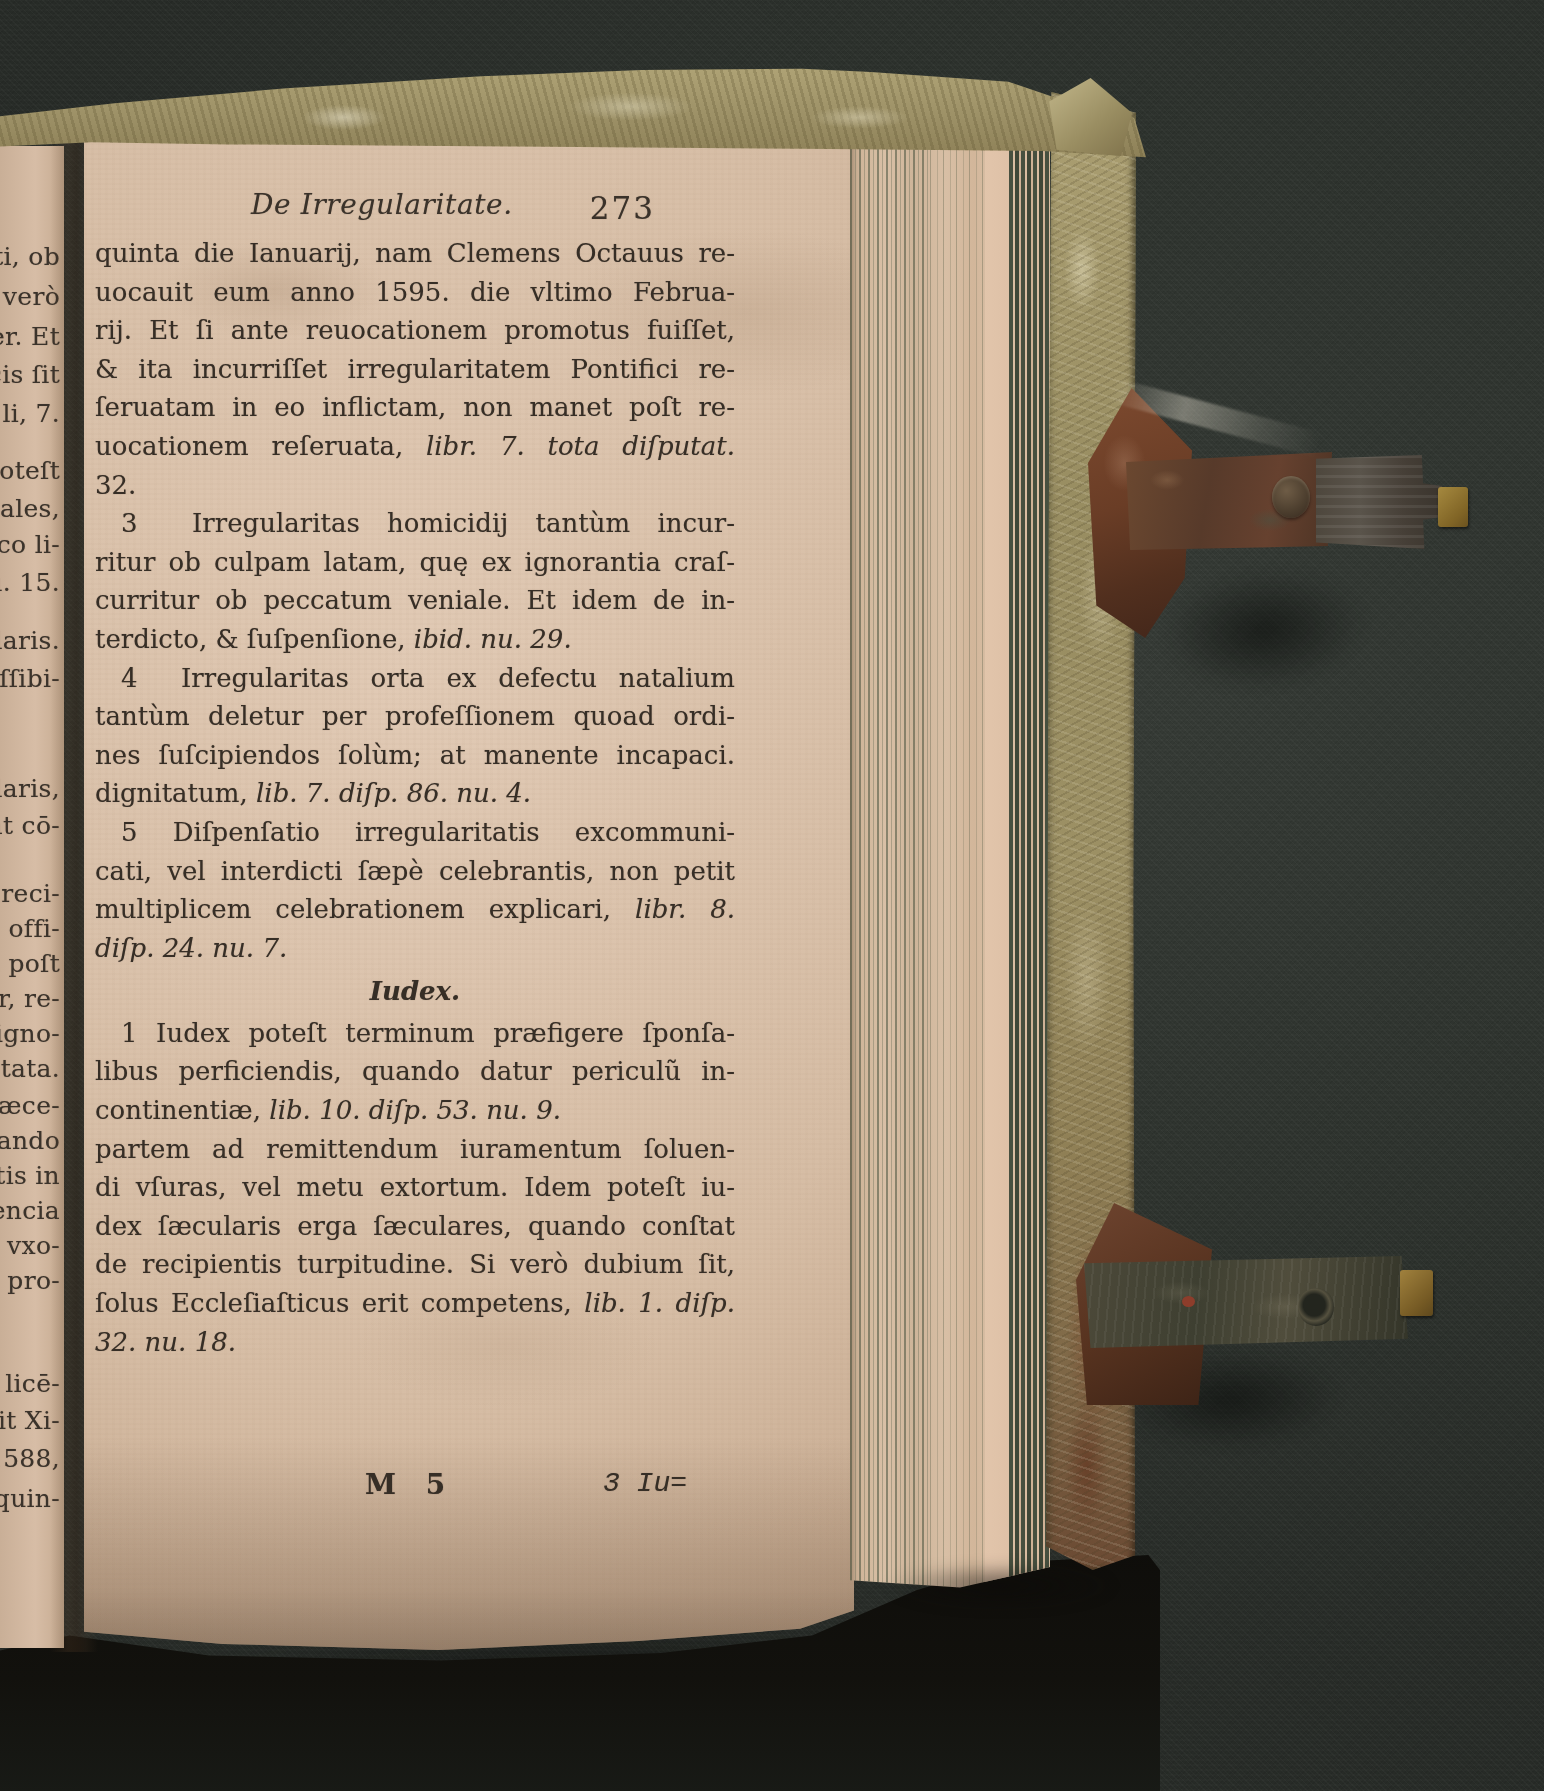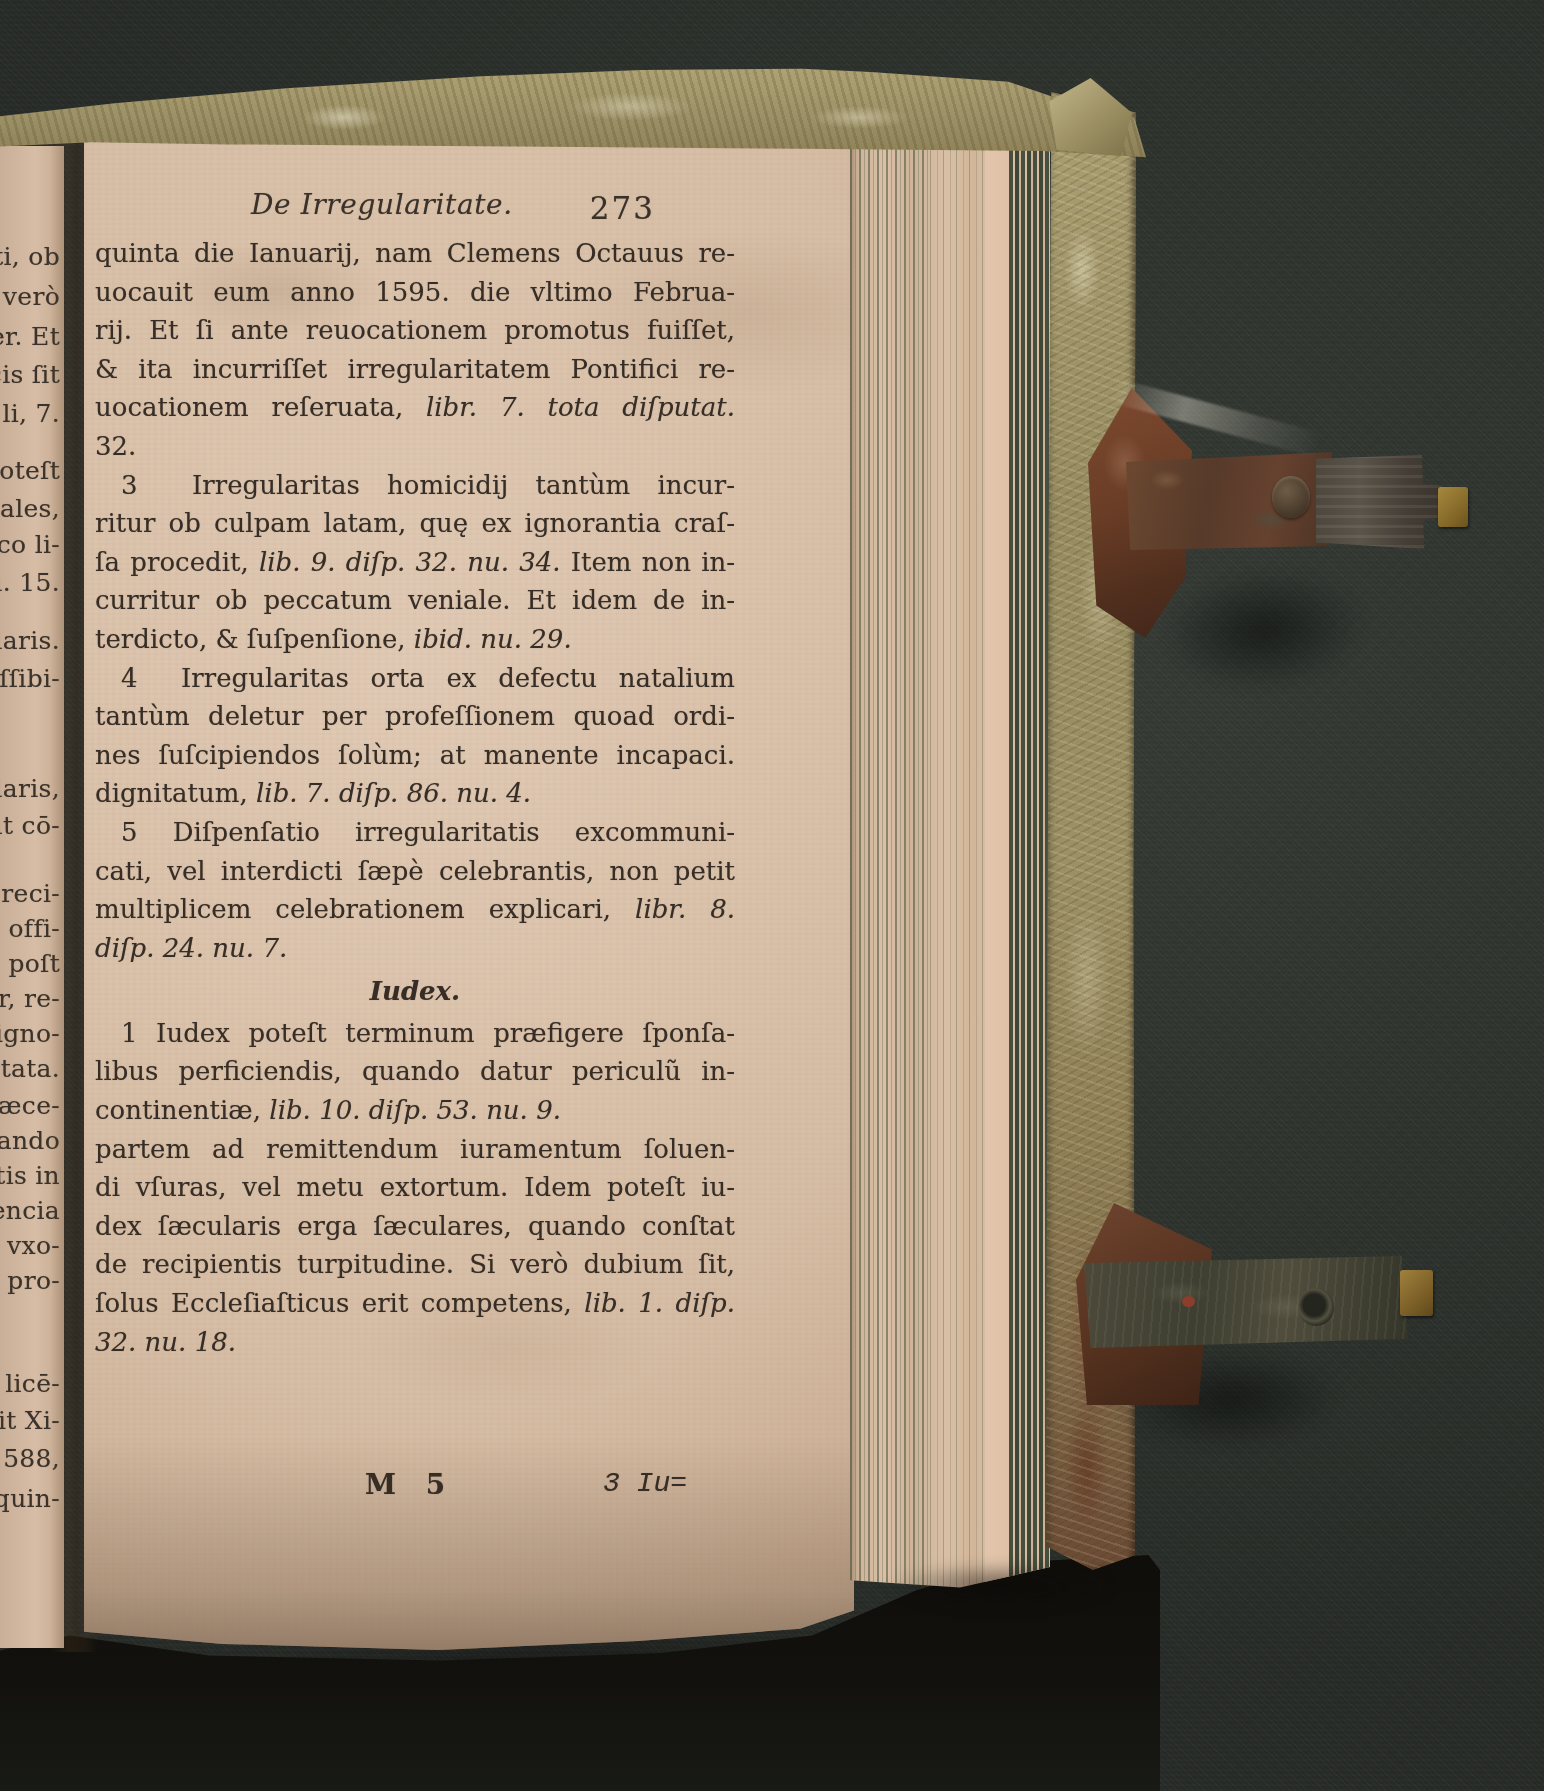--- a/index.html
+++ b/index.html
@@ -269,25 +269,25 @@
     <div id="page-texture"></div>
     <div id="header-row">
       <span id="running-title">De Irregularitate.</span>
       <span id="page-num">273</span>
     </div>
     <div id="text-block">
         <div class="bodyline j"><span>quinta die Ianuarij, nam Clemens Octauus re-</span></div>
         <div class="bodyline j"><span>uocauit eum anno 1595. die vltimo Februa-</span></div>
         <div class="bodyline j"><span>rij. Et ſi ante reuocationem promotus fuiſſet,</span></div>
         <div class="bodyline j"><span>&amp; ita incurriſſet irregularitatem Pontifici re-</span></div>
+        <div class="bodyline j"><span>ſeruatam in eo inflictam, non manet poſt re-</span></div>
         <div class="bodyline j"><span>uocationem reſeruata, </span><span class="it">libr. 7. tota diſputat.</span></div>
         <div class="bodyline"><span>32.</span></div>
         <div class="bodyline j ind"><span>3&nbsp;&nbsp;Irregularitas homicidij tantùm incur-</span></div>
         <div class="bodyline j"><span>ritur ob culpam latam, quę ex ignorantia craſ-</span></div>
-        <div class="bodyline j"><span>ſa procedit, </span><span class="it">lib. 9. diſp. 32. nu. 34.</span><span> Item non in-</span></div>
         <div class="bodyline j"><span>curritur ob peccatum veniale. Et idem de in-</span></div>
         <div class="bodyline"><span>terdicto, &amp; ſuſpenſione, </span><span class="it">ibid. nu. 29.</span></div>
         <div class="bodyline j ind"><span>4&nbsp;&nbsp;Irregularitas orta ex defectu natalium</span></div>
         <div class="bodyline j"><span>tantùm deletur per profeſſionem quoad ordi-</span></div>
         <div class="bodyline j"><span>nes ſuſcipiendos ſolùm; at manente incapaci.</span></div>
         <div class="bodyline"><span>dignitatum, </span><span class="it">lib. 7. diſp. 86. nu. 4.</span></div>
         <div class="bodyline j ind"><span>5&nbsp;Diſpenſatio irregularitatis excommuni-</span></div>
         <div class="bodyline j"><span>cati, vel interdicti ſæpè celebrantis, non petit</span></div>
         <div class="bodyline j"><span>multiplicem celebrationem explicari, </span><span class="it">libr. 8.</span></div>
         <div class="bodyline"><span class="it">diſp. 24. nu. 7.</span></div>

